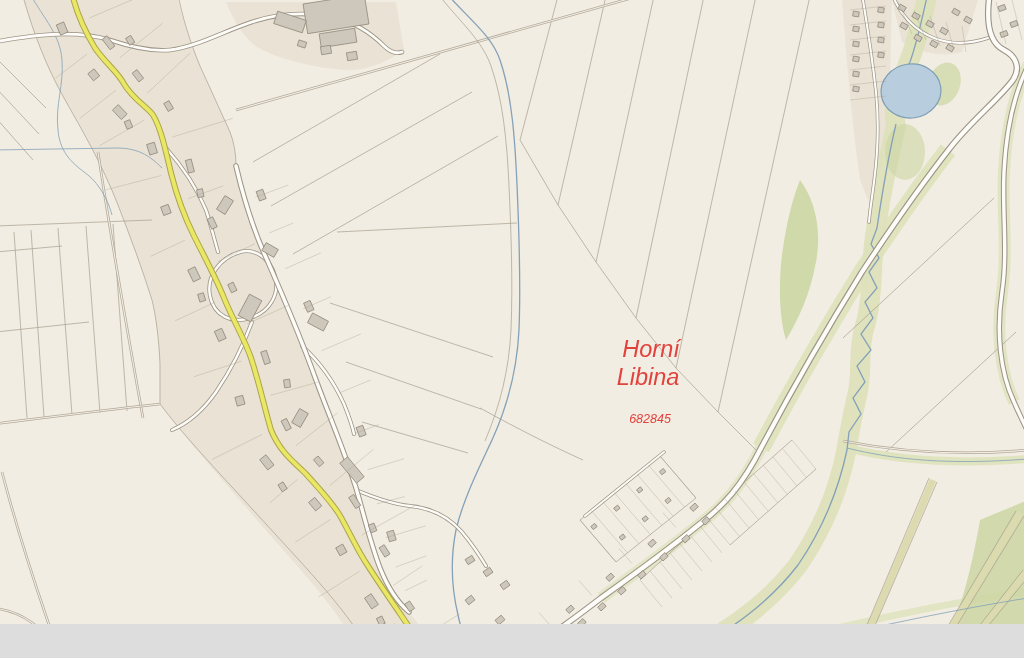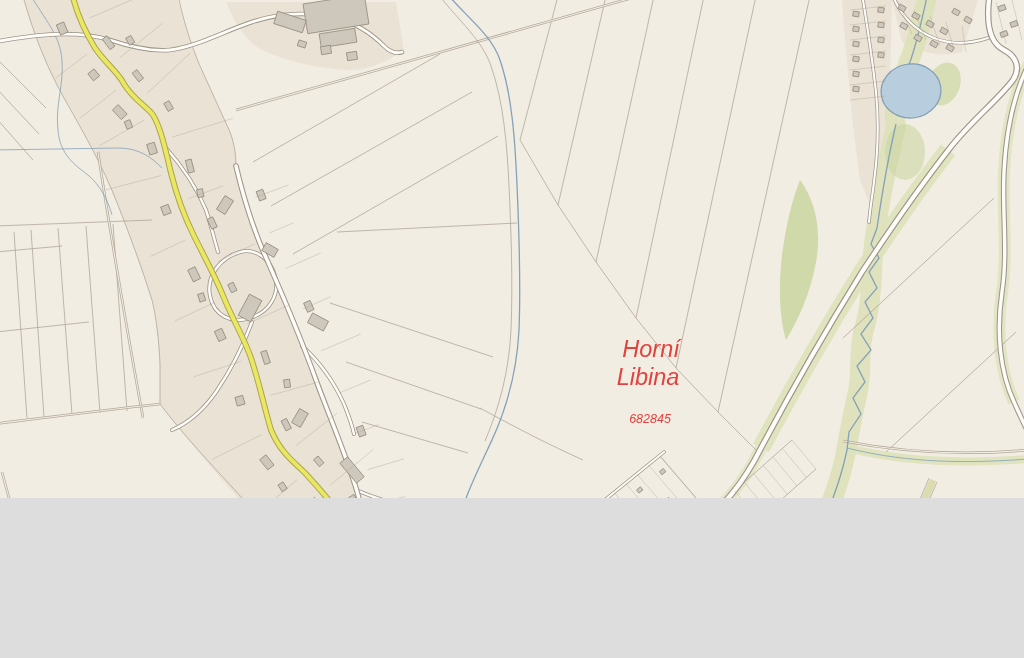--- a/index.html
+++ b/index.html
@@ -1,16 +1,16 @@
 <!DOCTYPE html>
 <html style="--background: #f2ede2; --village-area: #eae3d5; --parcel-line: #a59c8c; --building-fill: #cec8bc; --building-stroke: #8a8172; --road-fill: #fdfcf8; --road-casing: #9d9587; --main-road-yellow: #e9e763; --yellow-casing: #aaa44f; --track: #b2a99a; --stream: #84a1b8; --pond-fill: #b8cede; --pond-stroke: #7f9db4; --green-light: #dde2bb; --green-mid: #ccd6a3; --green-strip: #dcdbb0; --label-red: #e2423d; --scale-bar: #4f4c48;"><head>
 <meta charset="utf-8">
 <style>
   html,body{margin:0;padding:0;background:#ddd;}
-  #map-wrap{position:relative;width:1024px;height:498px;overflow:hidden;
+  #map-wrap{position:relative;width:1024px;height:624px;overflow:hidden;
     font-family:"Liberation Sans",sans-serif;}
   svg{display:block}
   .parcel{stroke:var(--parcel-line);stroke-width:.8;fill:none;opacity:.85}
   .parcel2{stroke:var(--parcel-line);stroke-width:.6;fill:none;opacity:.6}
   .band{fill:var(--village-area);stroke:none}
   .track{stroke:var(--track);stroke-width:2.6;fill:none}
   .track-i{stroke:var(--background);stroke-width:1.1;fill:none}
   .g-light{stroke:var(--green-light);fill:none}
   .g-fill{fill:var(--green-mid);stroke:none}
   .g-strip{stroke:var(--green-strip);fill:none}

